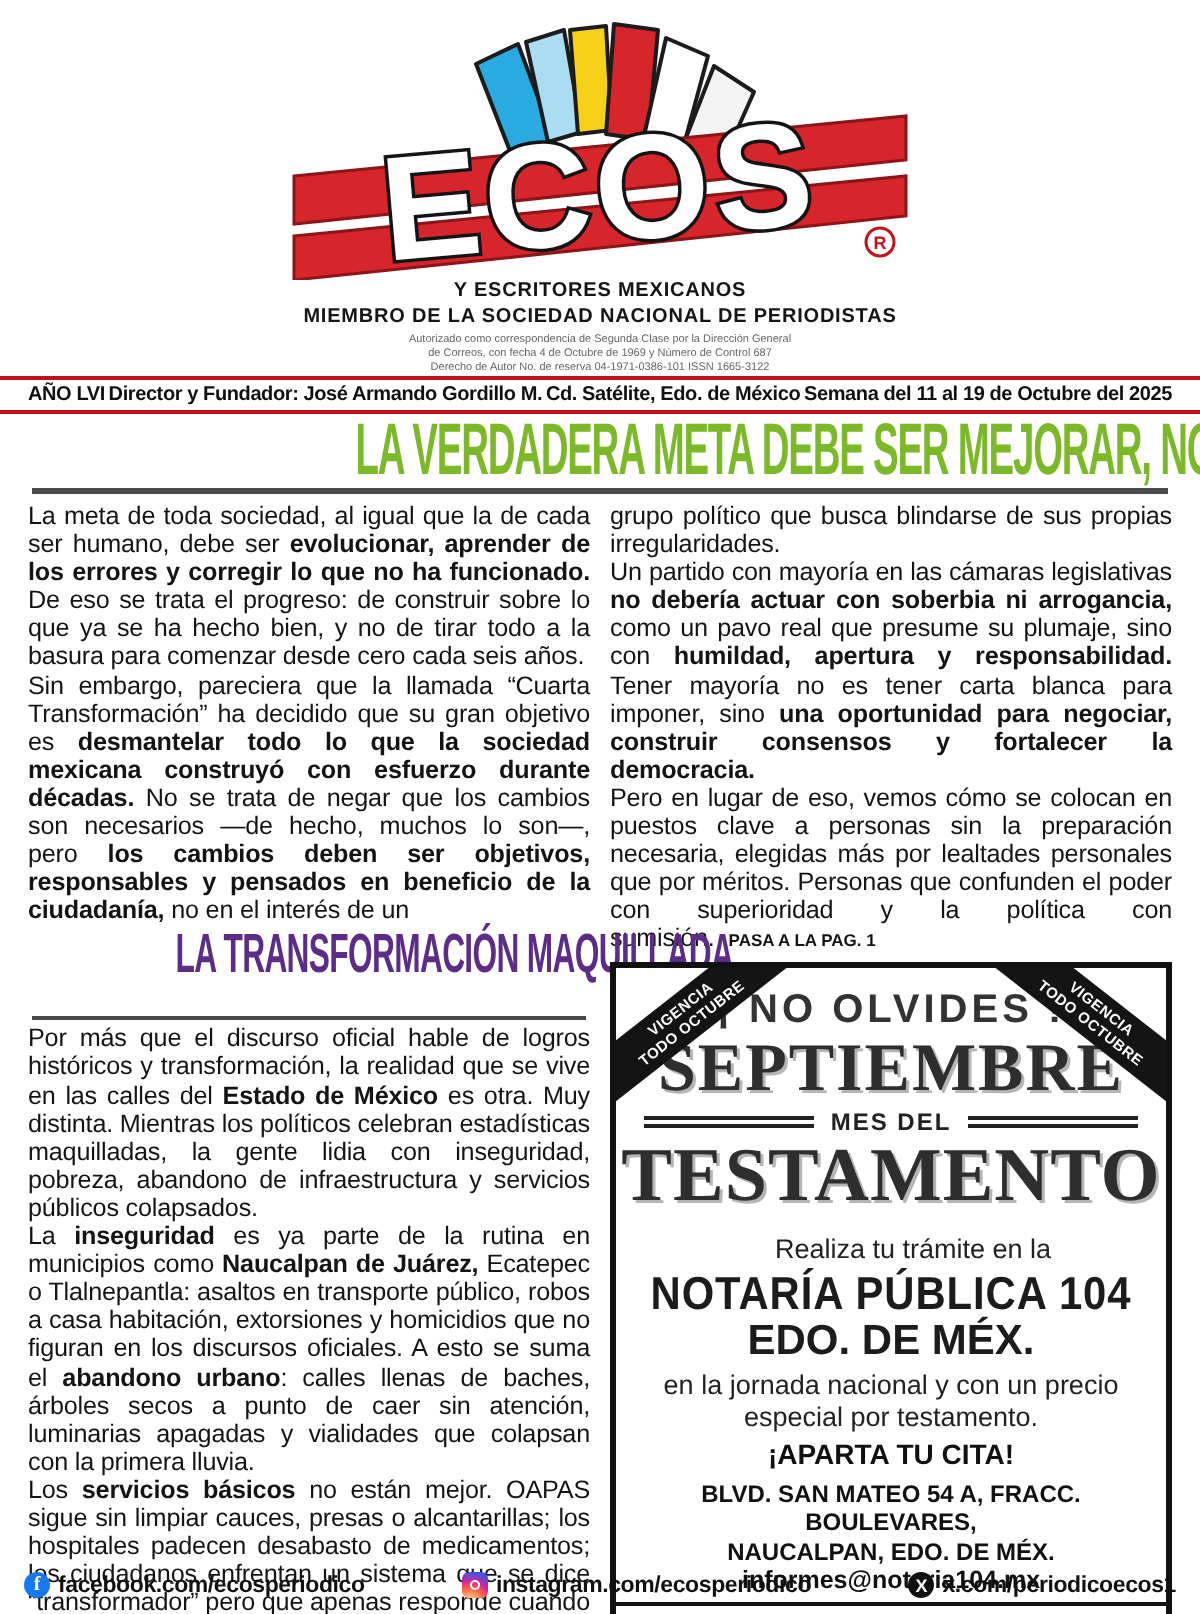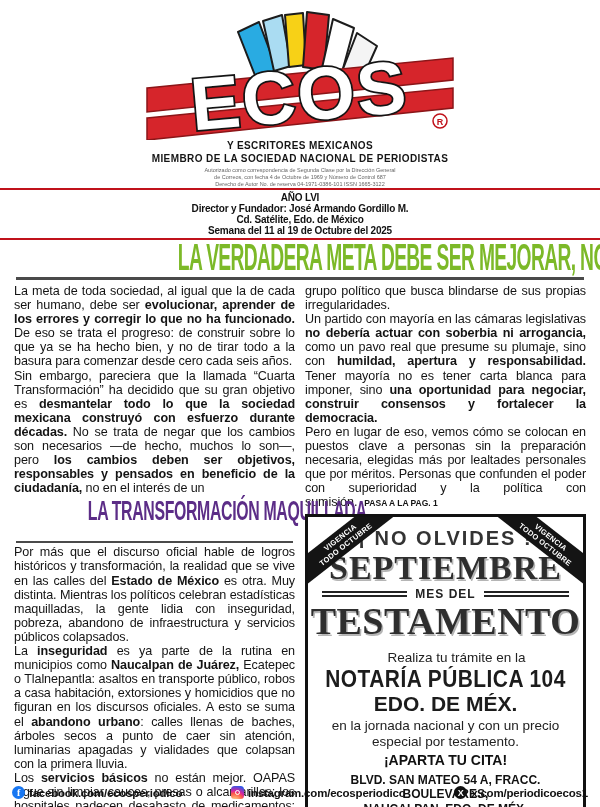--- a/index.html
+++ b/index.html
@@ -12,21 +12,20 @@
   .masthead { text-align:center; padding-top:8px; }
   .logo-svg { display:block; margin:0 auto; }
   .member-line { font-weight:bold; font-size:10px; letter-spacing:.4px; color:#151515; line-height:1.25; }
   .fineprint { font-size:5.5px; color:#666; line-height:1.3; margin-top:2px; }
   
   .red-rule { border-top:2px solid #c0121b; margin:0; }
   .info-bar {
     display:flex; justify-content:space-between; align-items:center;
     padding:2px 14px; font-weight:bold; font-size:10px; letter-spacing:-0.2px;
     white-space:nowrap;
-    flex-direction:column;
   }
   
   .main-headline-wrap { text-align:center; margin:2px 16px 0 16px; border-bottom:3px solid #4a4a4a; padding-bottom:2px; overflow:visible; }
   .main-headline {
     display:inline-block; white-space:nowrap; font-weight:bold;
     font-size:31px; letter-spacing:-1px; color:#7cb928;
     transform:scale(0.62,1.18); transform-origin:center center; line-height:1.05;
   }
   .sub-headline-wrap { text-align:center; margin:4px 2px 2px 2px; border-bottom:2.5px solid #4a4a4a; padding-bottom:18px; }
   .sub-headline {

